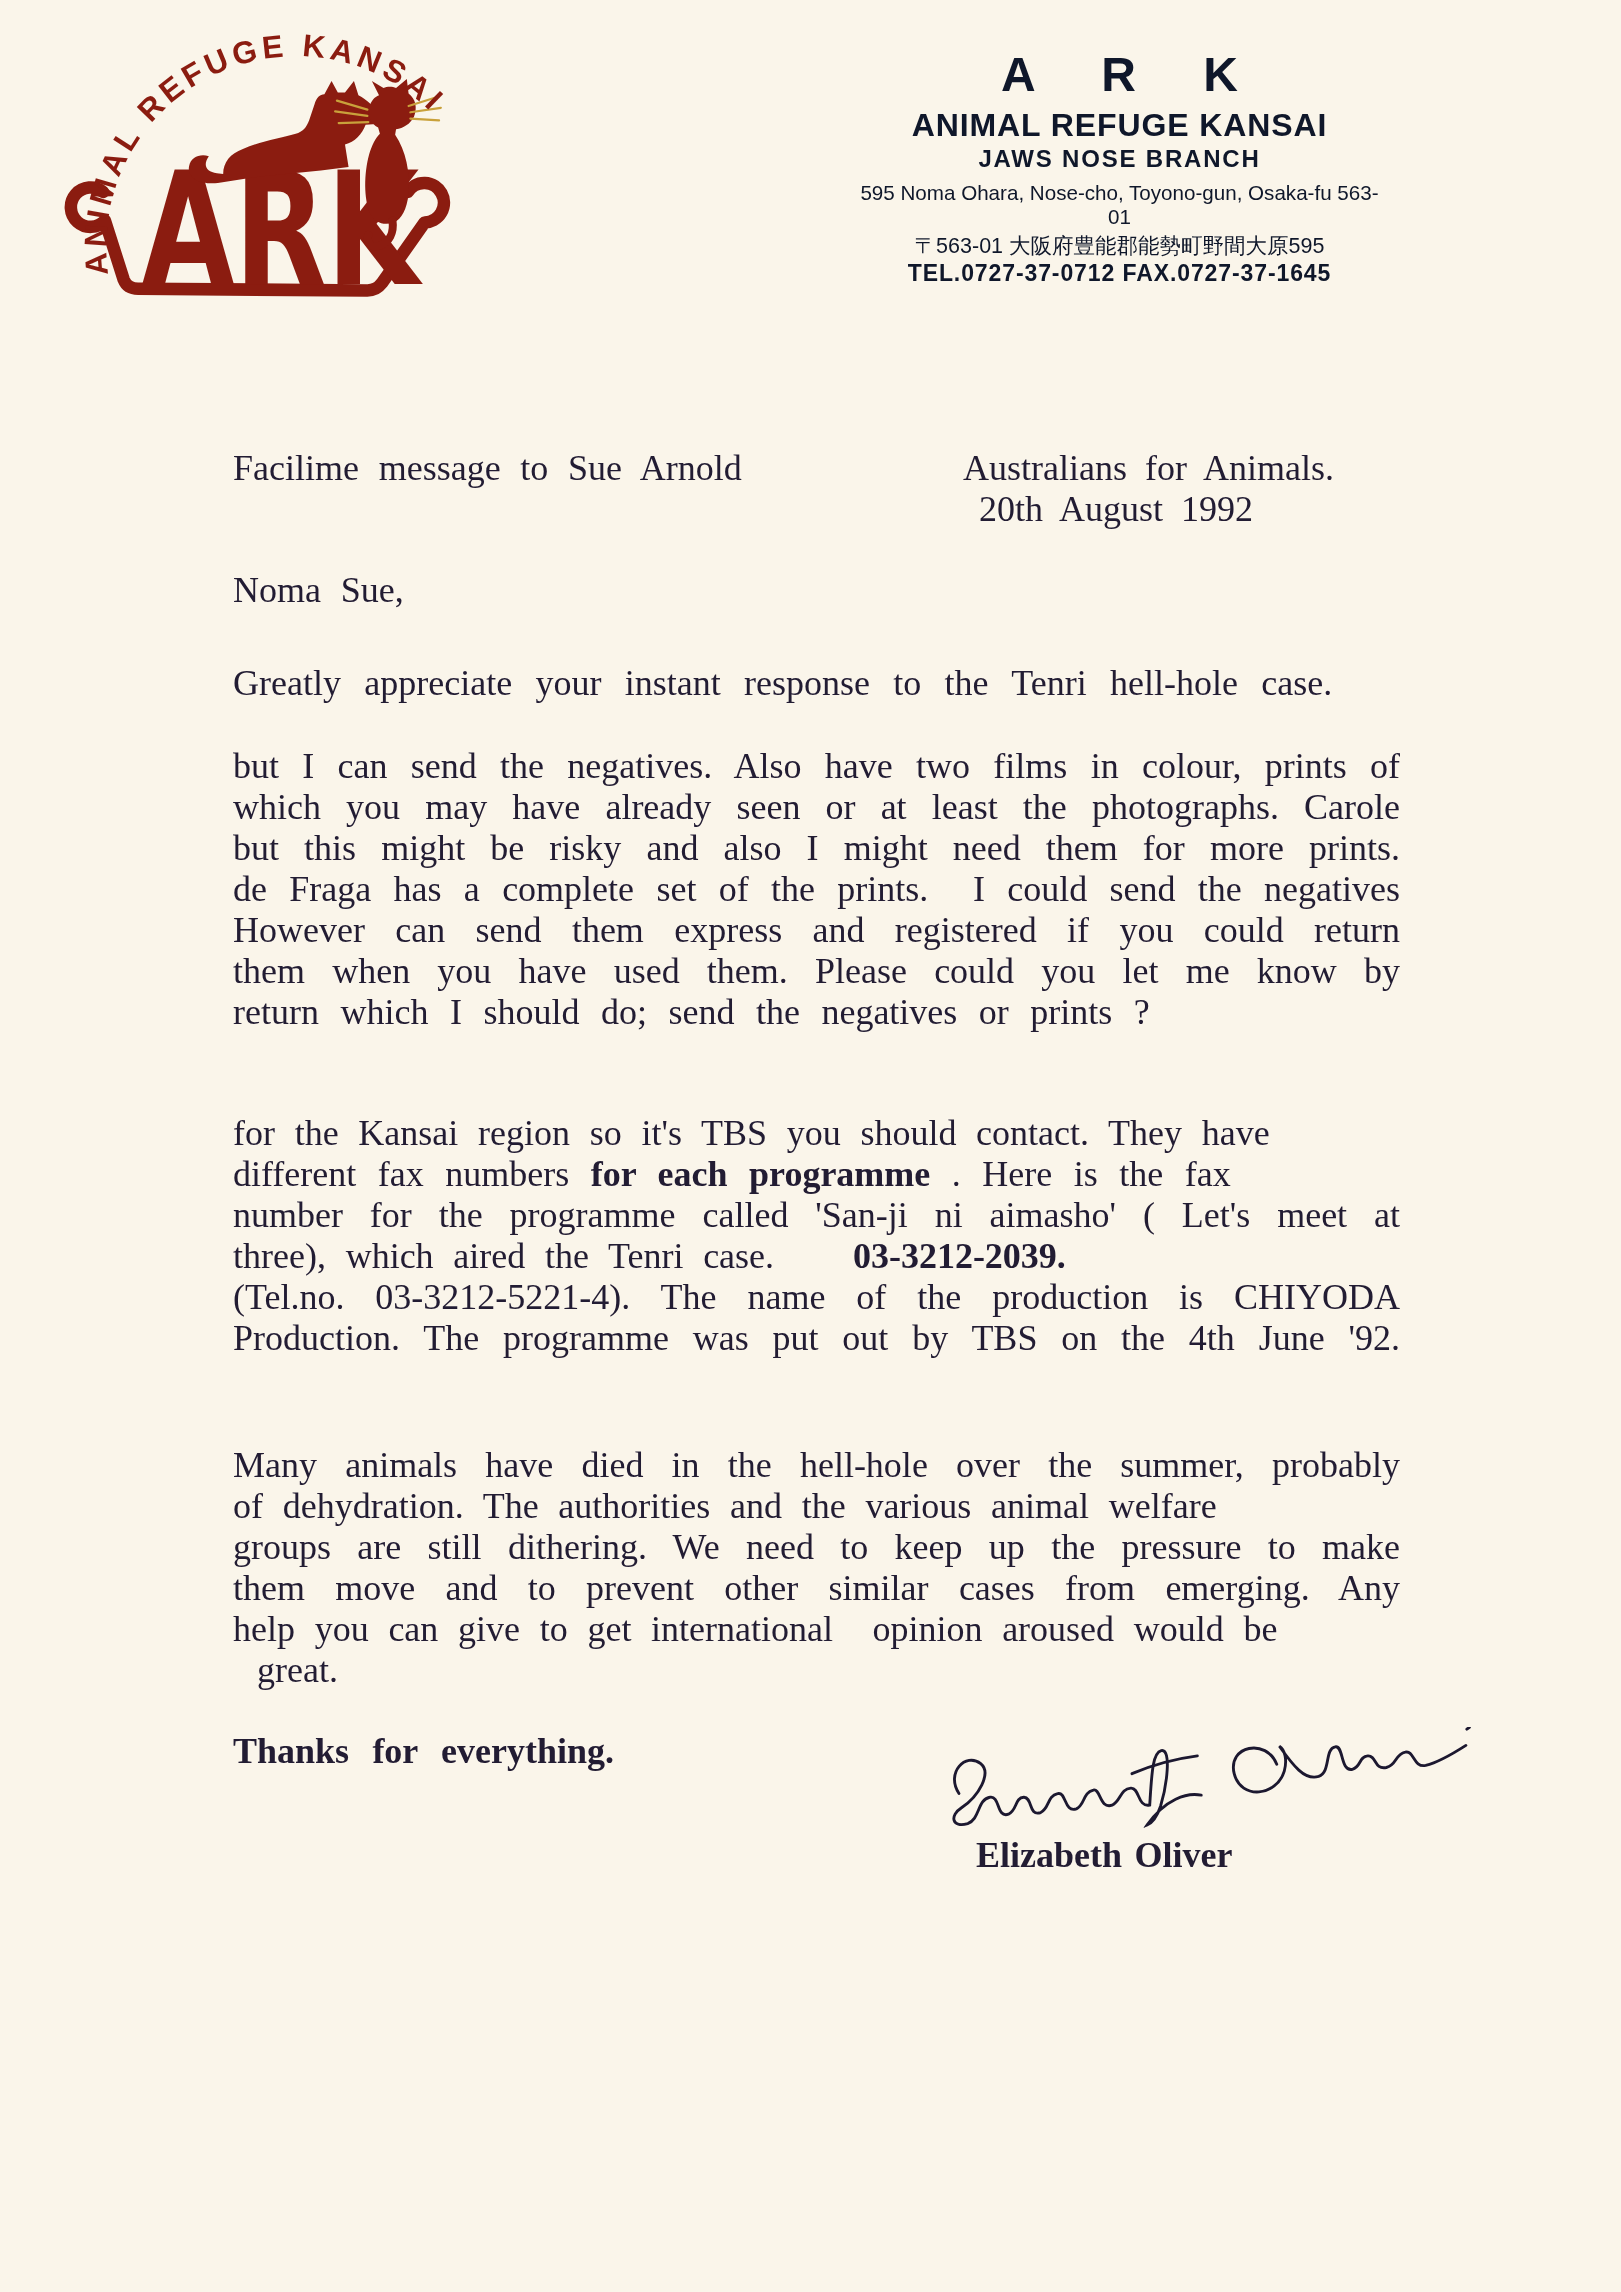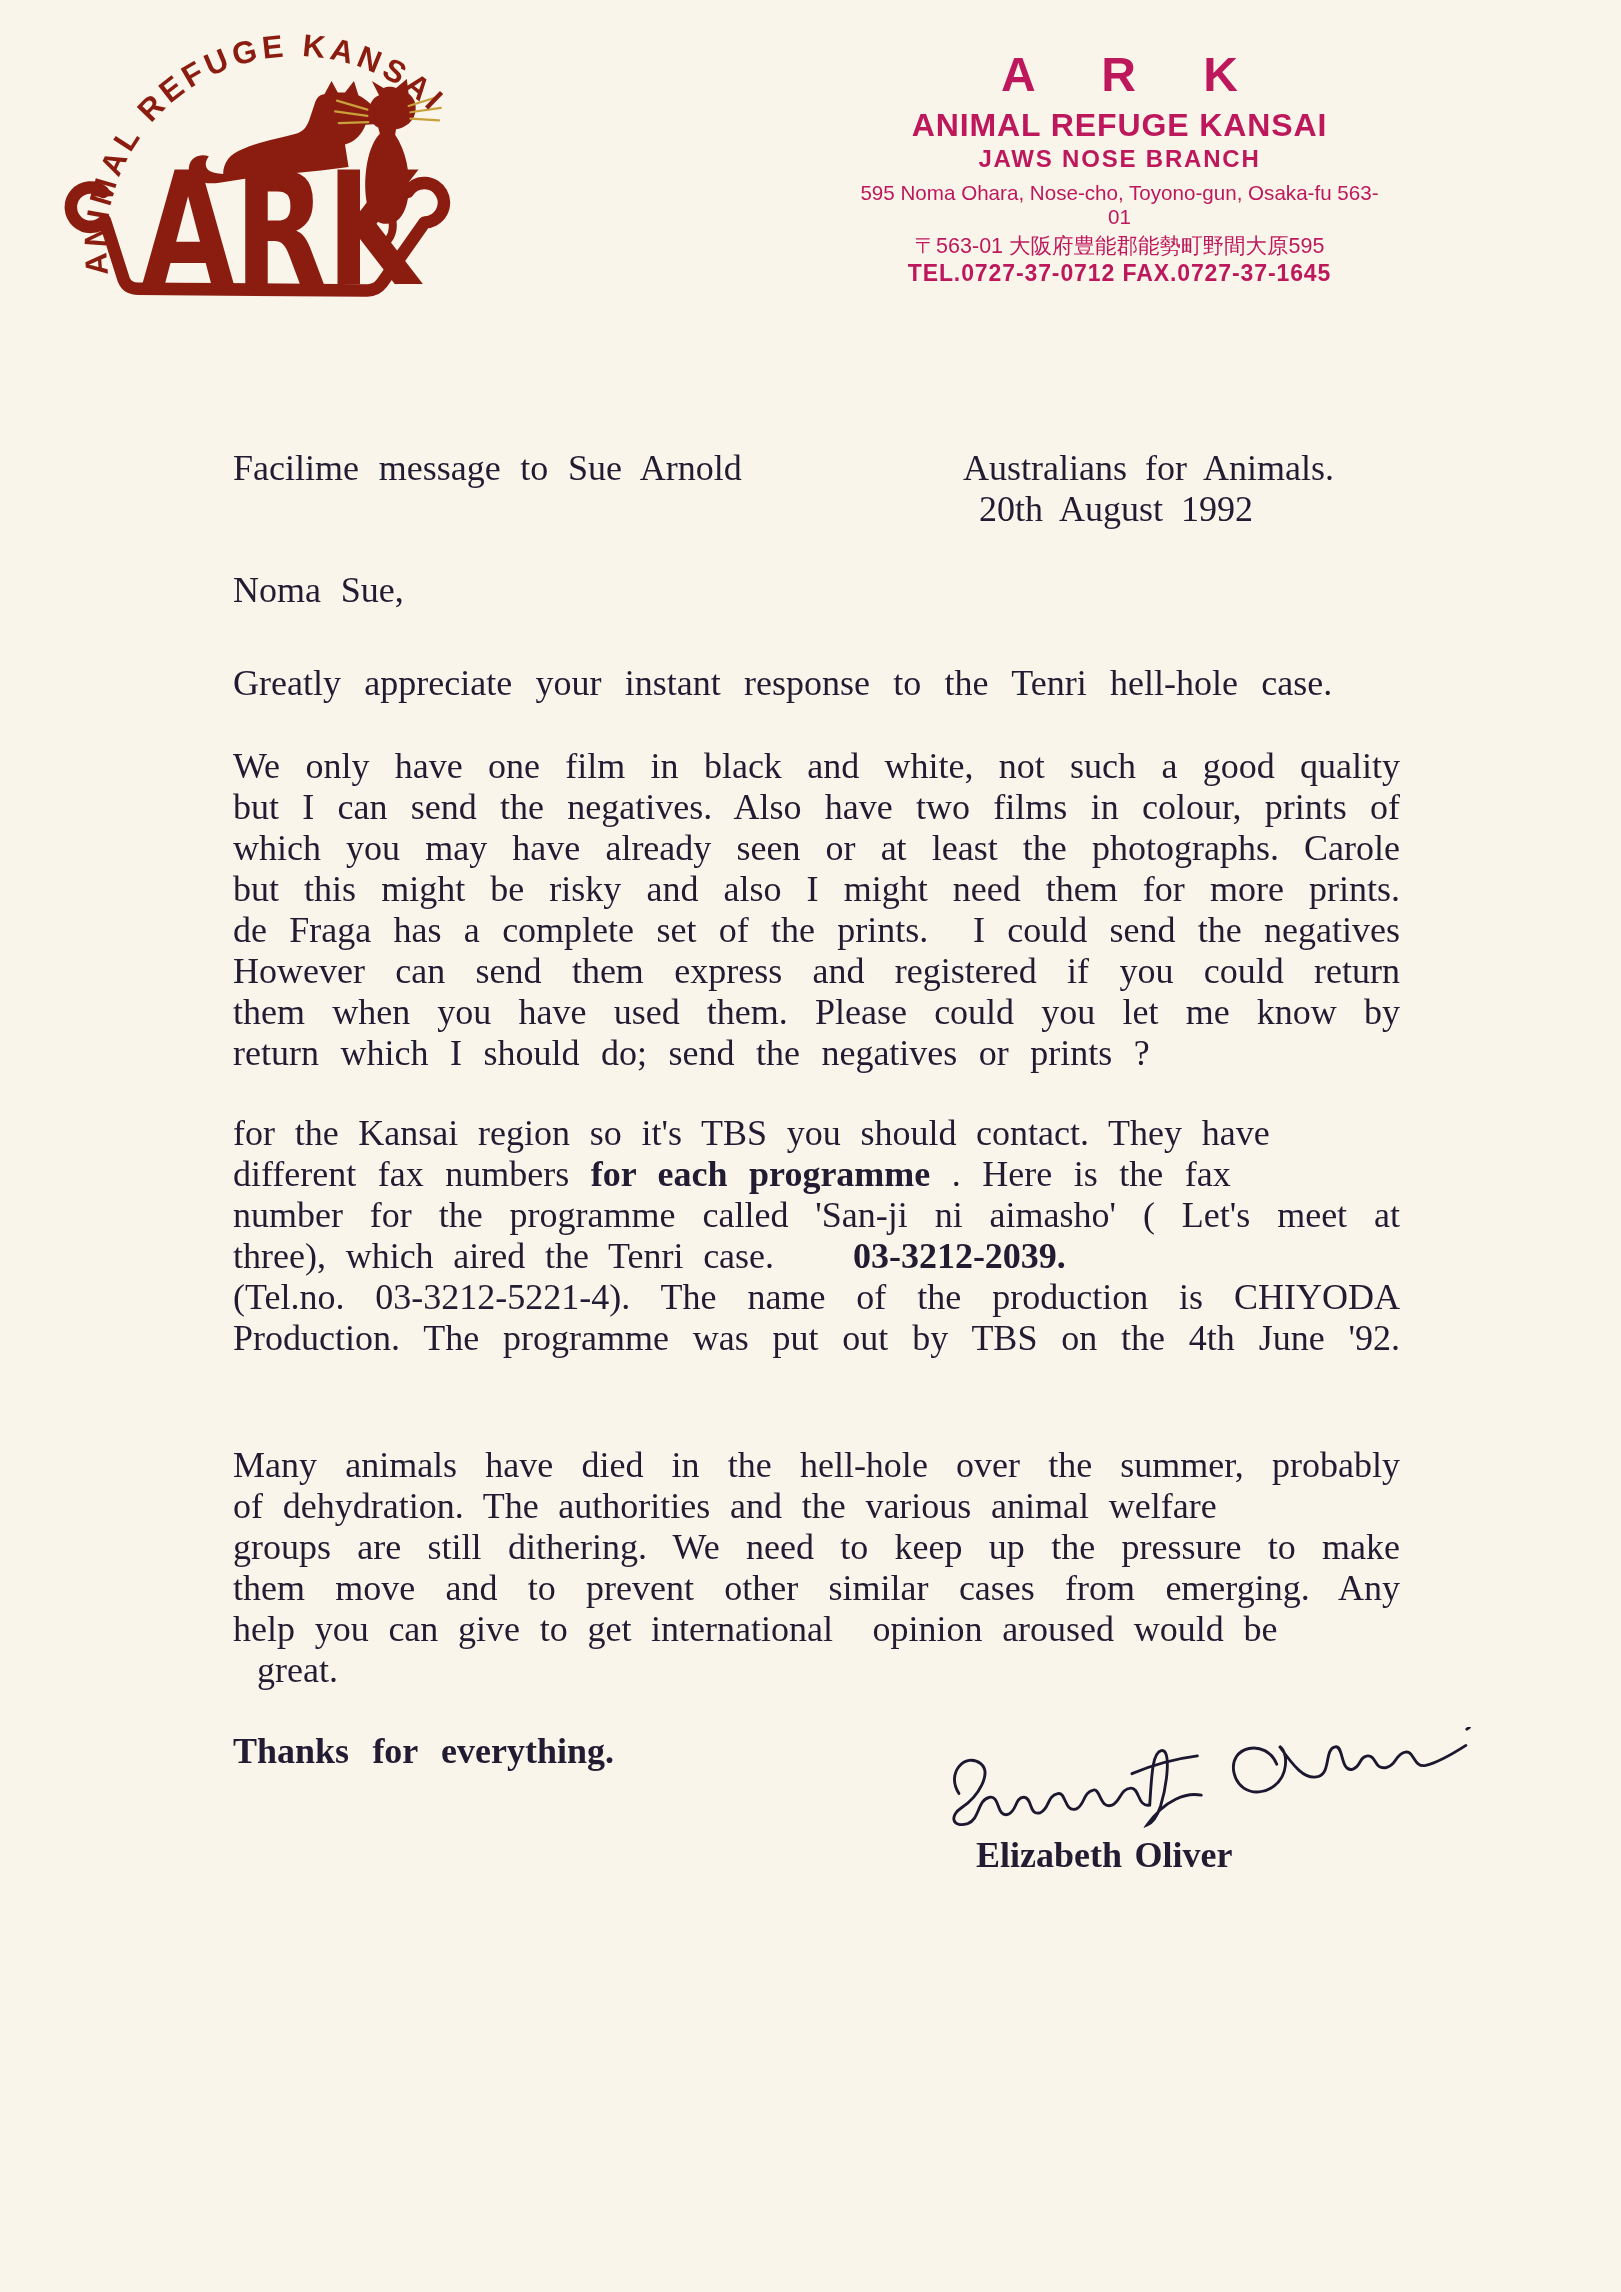--- a/index.html
+++ b/index.html
@@ -3,21 +3,21 @@
 <meta charset="utf-8">
 <style>
   html,body{margin:0;padding:0;background:#777;}
   #page{
     position:relative;width:1621px;height:2293px;
     background:#faf5ea;overflow:hidden;
     font-family:"Liberation Serif",serif;color:#221c33;
   }
   
   .hdr{position:absolute;left:860px;top:47px;width:519px;text-align:center;
-       font-family:"Liberation Sans",sans-serif;color:#be185d;}
+       font-family:"Liberation Sans",sans-serif;color:#0f172a;}
   .hdr .t1{font-size:48px;font-weight:bold;letter-spacing:27px;text-indent:27px;}
   .hdr .t2{font-size:32px;font-weight:bold;letter-spacing:0.9px;margin-top:5.4px;}
   .hdr .t3{font-size:24px;font-weight:bold;letter-spacing:1.8px;margin-top:1px;}
   .hdr .t4{font-size:20.6px;margin-top:7.2px;}
   .hdr .t5{font-size:21.5px;margin-top:2.7px;}
   .hdr .t6{font-size:23px;font-weight:bold;margin-top:0;letter-spacing:0.9px;}
   
   #logo{position:absolute;left:52px;top:19.7px;width:414px;height:292px;}
   
   .blk{position:absolute;left:233px;width:1167px;font-size:36px;line-height:41px;}
@@ -81,21 +81,20 @@
   </div>
 
   <div class="blk" style="top:570px;">
     <div class="line" style="word-spacing:10.7px;">Noma Sue,</div>
   </div>
 
   <div class="blk" style="top:663px;">
       <div class="line" style="word-spacing: 14.3px;"><span>Greatly appreciate your instant response to the Tenri hell-hole case.</span></div>
     </div>
   <div class="blk" style="top:746px;">
-      <div class="line just"><span>We only have one film in black and white, not such a good quality</span></div>
       <div class="line just"><span>but I can send the negatives. Also have two films in colour, prints of</span></div>
       <div class="line just"><span>which you may have already seen or at least the photographs. Carole</span></div>
       <div class="line just"><span>but this might be risky and also I might need them for more prints.</span></div>
       <div class="line just"><span>de Fraga has a complete set of the prints.  I could send the negatives</span></div>
       <div class="line just"><span>However can send them express and registered if you could return</span></div>
       <div class="line just"><span>them when you have used them. Please could you let me know by</span></div>
       <div class="line" style="word-spacing: 12.5px;"><span>return which I should do; send the negatives or prints ?</span></div>
     </div>
   <div class="blk" style="top:1113px;">
       <div class="line" style="word-spacing: 10.7px;"><span>for the Kansai region so it's TBS you should contact. They have</span></div>

